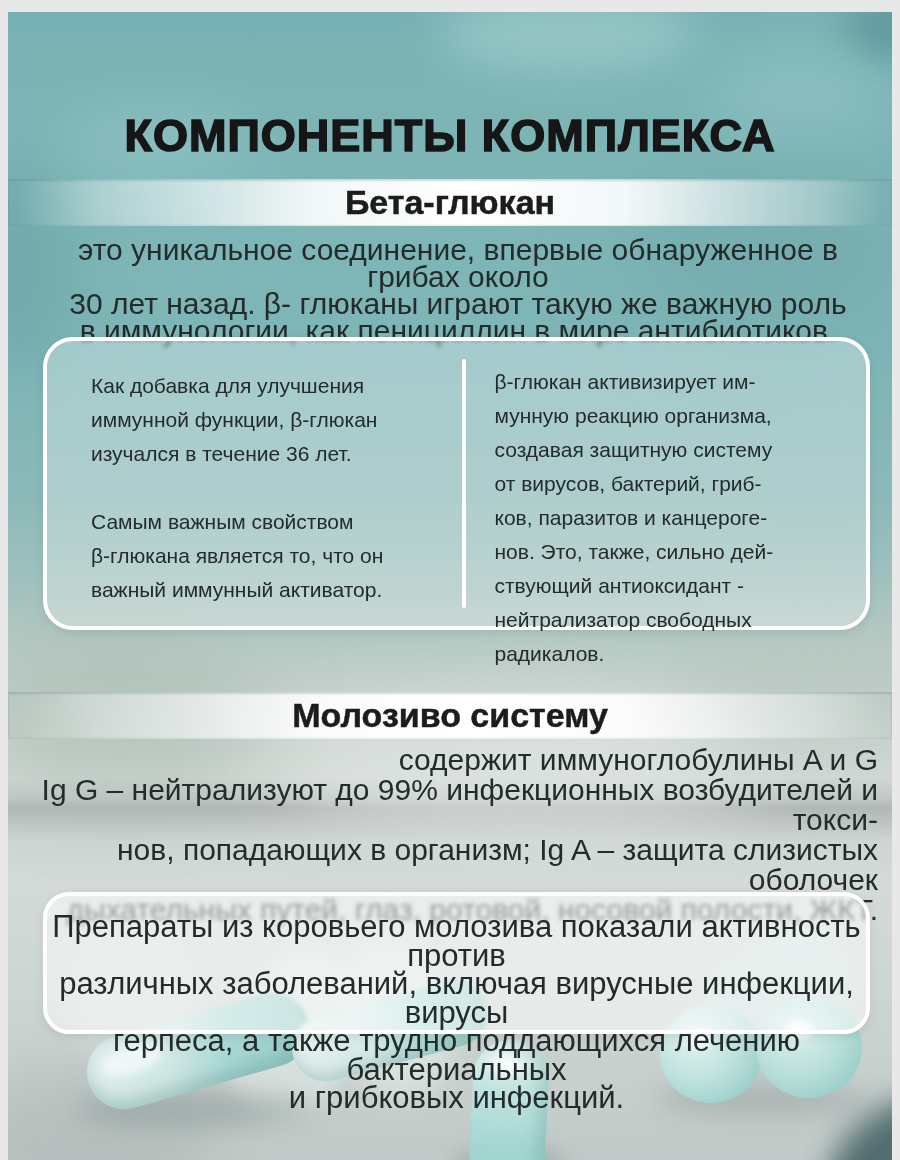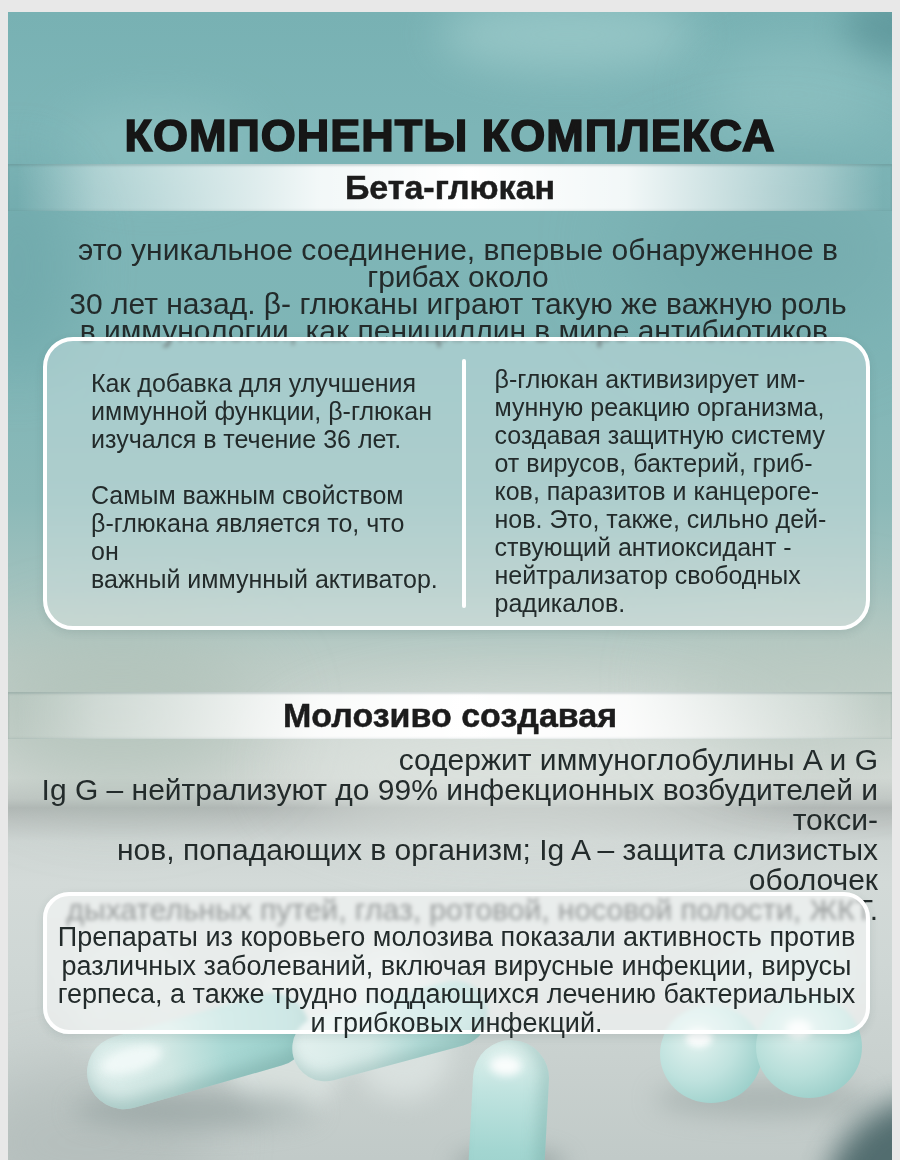--- a/index.html
+++ b/index.html
@@ -73,48 +73,48 @@
   }
   .band{
     position:absolute;left:0;width:100%;height:47px;z-index:2;
     background:linear-gradient(90deg,
       rgba(255,255,255,0) 1%, rgba(255,255,255,.35) 10%,
       rgba(255,255,255,.9) 35%, #ffffff 52%, rgba(255,255,255,.9) 70%,
       rgba(255,255,255,.3) 92%, rgba(255,255,255,0) 99%);
     box-shadow:inset 0 2px 2px rgba(90,120,120,.25), inset 0 -1px 2px rgba(90,120,120,.15);
     text-align:center;
   }
-  .band-1{top:152px;}
+  .band-1{top:167px;}
   .band-2{top:680px;}
   .band .heading{
     line-height:47px;font-size:34px;font-weight:bold;color:#1c1c1c;
     -webkit-text-stroke:0.5px #1c1c1c;
   }
   .body-text{color:#232b2b;}
   .intro{
     position:absolute;left:30px;width:840px;text-align:center;z-index:2;
     font-size:30px;line-height:27px;white-space:pre-line;
   }
   .intro-1{top:224px;}
   .intro-2{top:733px;line-height:30px;text-align:right;}
   .card{
     position:absolute;left:35px;width:827px;border:4px solid #ffffff;border-radius:30px;
     background:rgba(255,255,255,.3);z-index:2;box-sizing:border-box;
     box-shadow:0 3px 8px rgba(40,70,70,.12);
     -webkit-backdrop-filter:blur(2px);backdrop-filter:blur(2px);
   }
   .card-1{top:325px;height:293px;display:flex;}
-  .card-1 .col{flex:1;white-space:pre-line;font-size:25px;line-height:28px;}
+  .card-1 .col{flex:1;white-space:pre-line;font-size:21px;line-height:34px;}
   .card-1 .col-left{padding:28px 20px 0 44px;}
   .card-1 .col-right{padding:24px 24px 0 36px;}
   .divider{position:absolute;left:415px;top:18px;bottom:18px;width:4px;background:#ffffff;border-radius:2px;}
   .card-2{top:880px;height:142px;background:rgba(255,255,255,.52);border-radius:26px;}
   .card-2 .card-text{
-    padding-top:27px;text-align:center;white-space:pre-line;
-    font-size:27px;line-height:28.5px;
+    padding-top:17px;text-align:center;white-space:pre-line;
+    font-size:31px;line-height:28.5px;
   }
 </style>
 </head>
 <body>
 
 <div class="canvas">
 
   <div class="blob blob-a"></div>
   <div class="blob blob-b"></div>
   <div class="blob blob-c"></div>
@@ -164,21 +164,21 @@
 создавая защитную систему
 от вирусов, бактерий, гриб-
 ков, паразитов и канцероге-
 нов. Это, также, сильно дей-
 ствующий антиоксидант -
 нейтрализатор свободных
 радикалов.</div>
   </div>
 
   <div class="band band-2">
-    <div class="heading">Молозиво создавая</div>
+    <div class="heading">Молозиво систему</div>
   </div>
 
   <div class="intro intro-2 body-text">содержит иммуноглобулины A и G
 Ig G – нейтрализуют до 99% инфекционных возбудителей и токси-
 нов, попадающих в организм; Ig A – защита слизистых оболочек
 дыхательных путей, глаз, ротовой, носовой полости, ЖКТ.</div>
 
   <div class="card card-2">
     <div class="card-text body-text">Препараты из коровьего молозива показали активность против
 различных заболеваний, включая вирусные инфекции, вирусы

